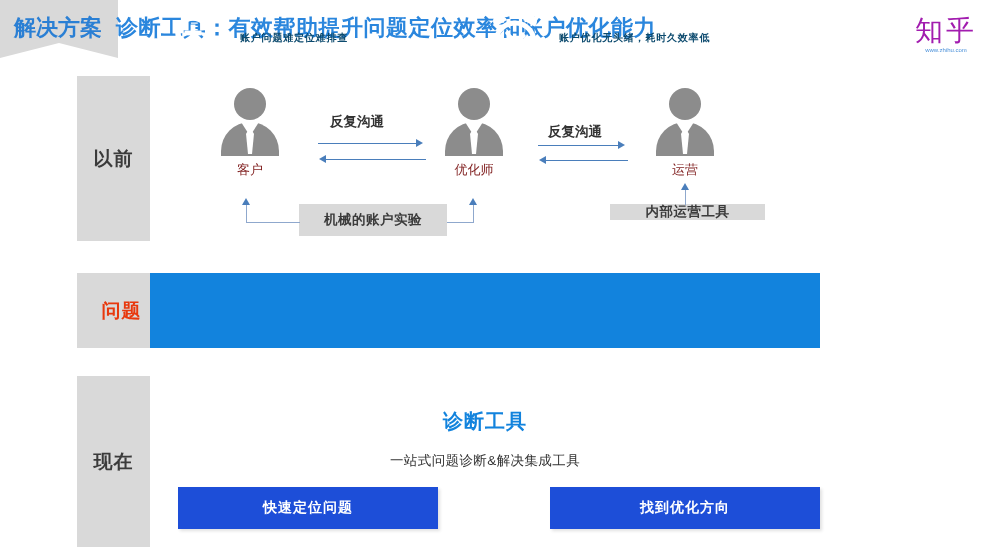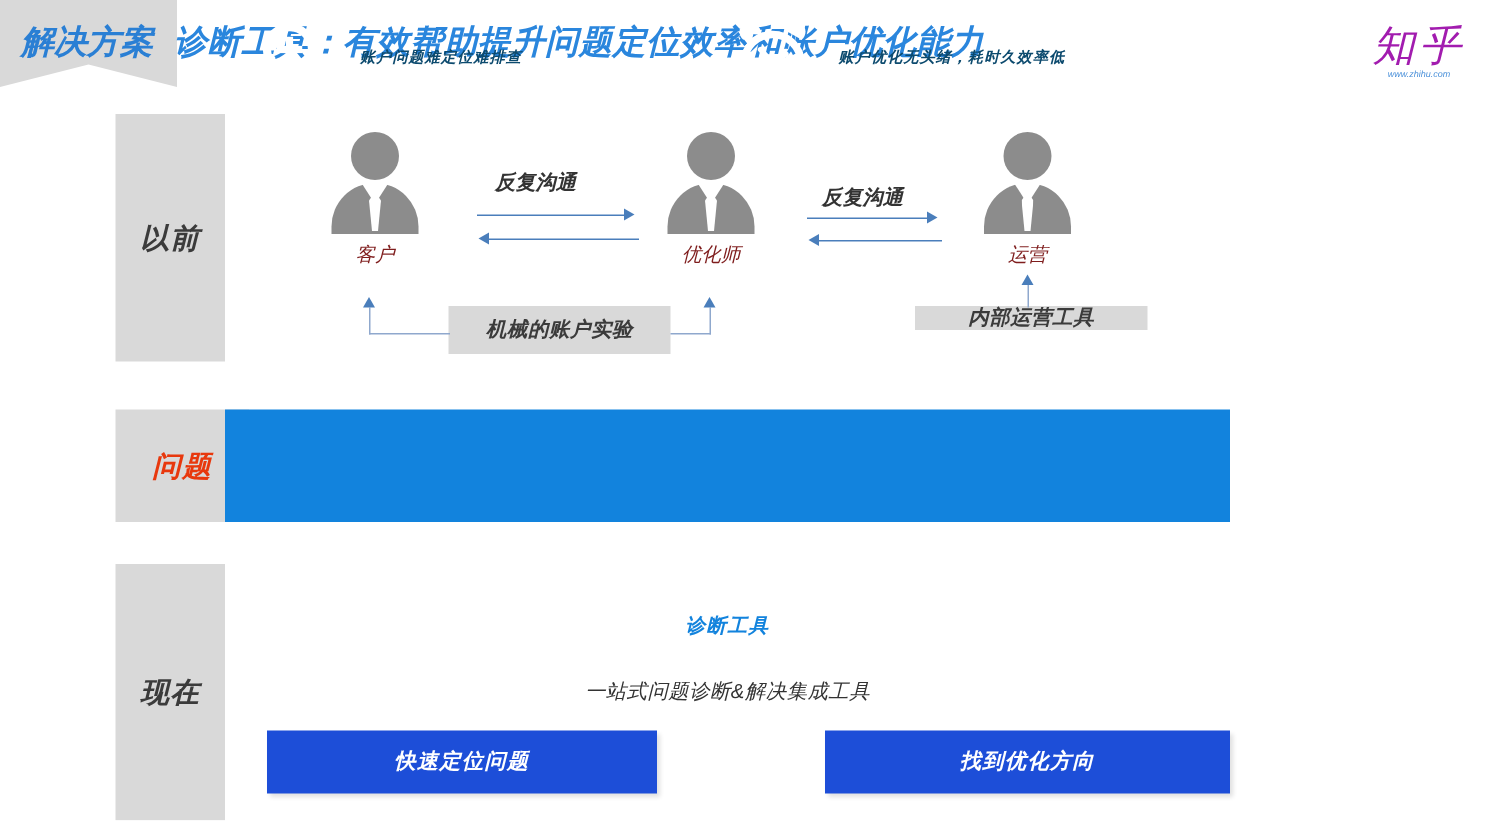--- a/index.html
+++ b/index.html
@@ -9,21 +9,20 @@
   }
   body {
     font-family: "Liberation Sans", "DejaVu Sans", sans-serif;
   }
   #slide {
     position: relative;
     width: 999px;
     height: 547px;
     background: #ffffff;
     overflow: hidden;
-    font-style: italic;
   }
 
   
   .ribbon {
     position: absolute;
     left: 0px;
     top: 0px;
     width: 118px;
     height: 58px;
     background: #d9d9d9;
@@ -228,21 +227,21 @@
   }
 
   
   #row3-label { left: 77px; top: 376px; width: 73px; height: 171px; }
   .now-title {
     position: absolute;
     left: 150px;
     top: 408px;
     width: 670px;
     text-align: center;
-    font-size: 13px;
+    font-size: 20px;
     font-weight: bold;
     color: #1283dd;
     letter-spacing: 1px;
   }
   .now-sub {
     position: absolute;
     left: 150px;
     top: 452px;
     width: 670px;
     text-align: center;

